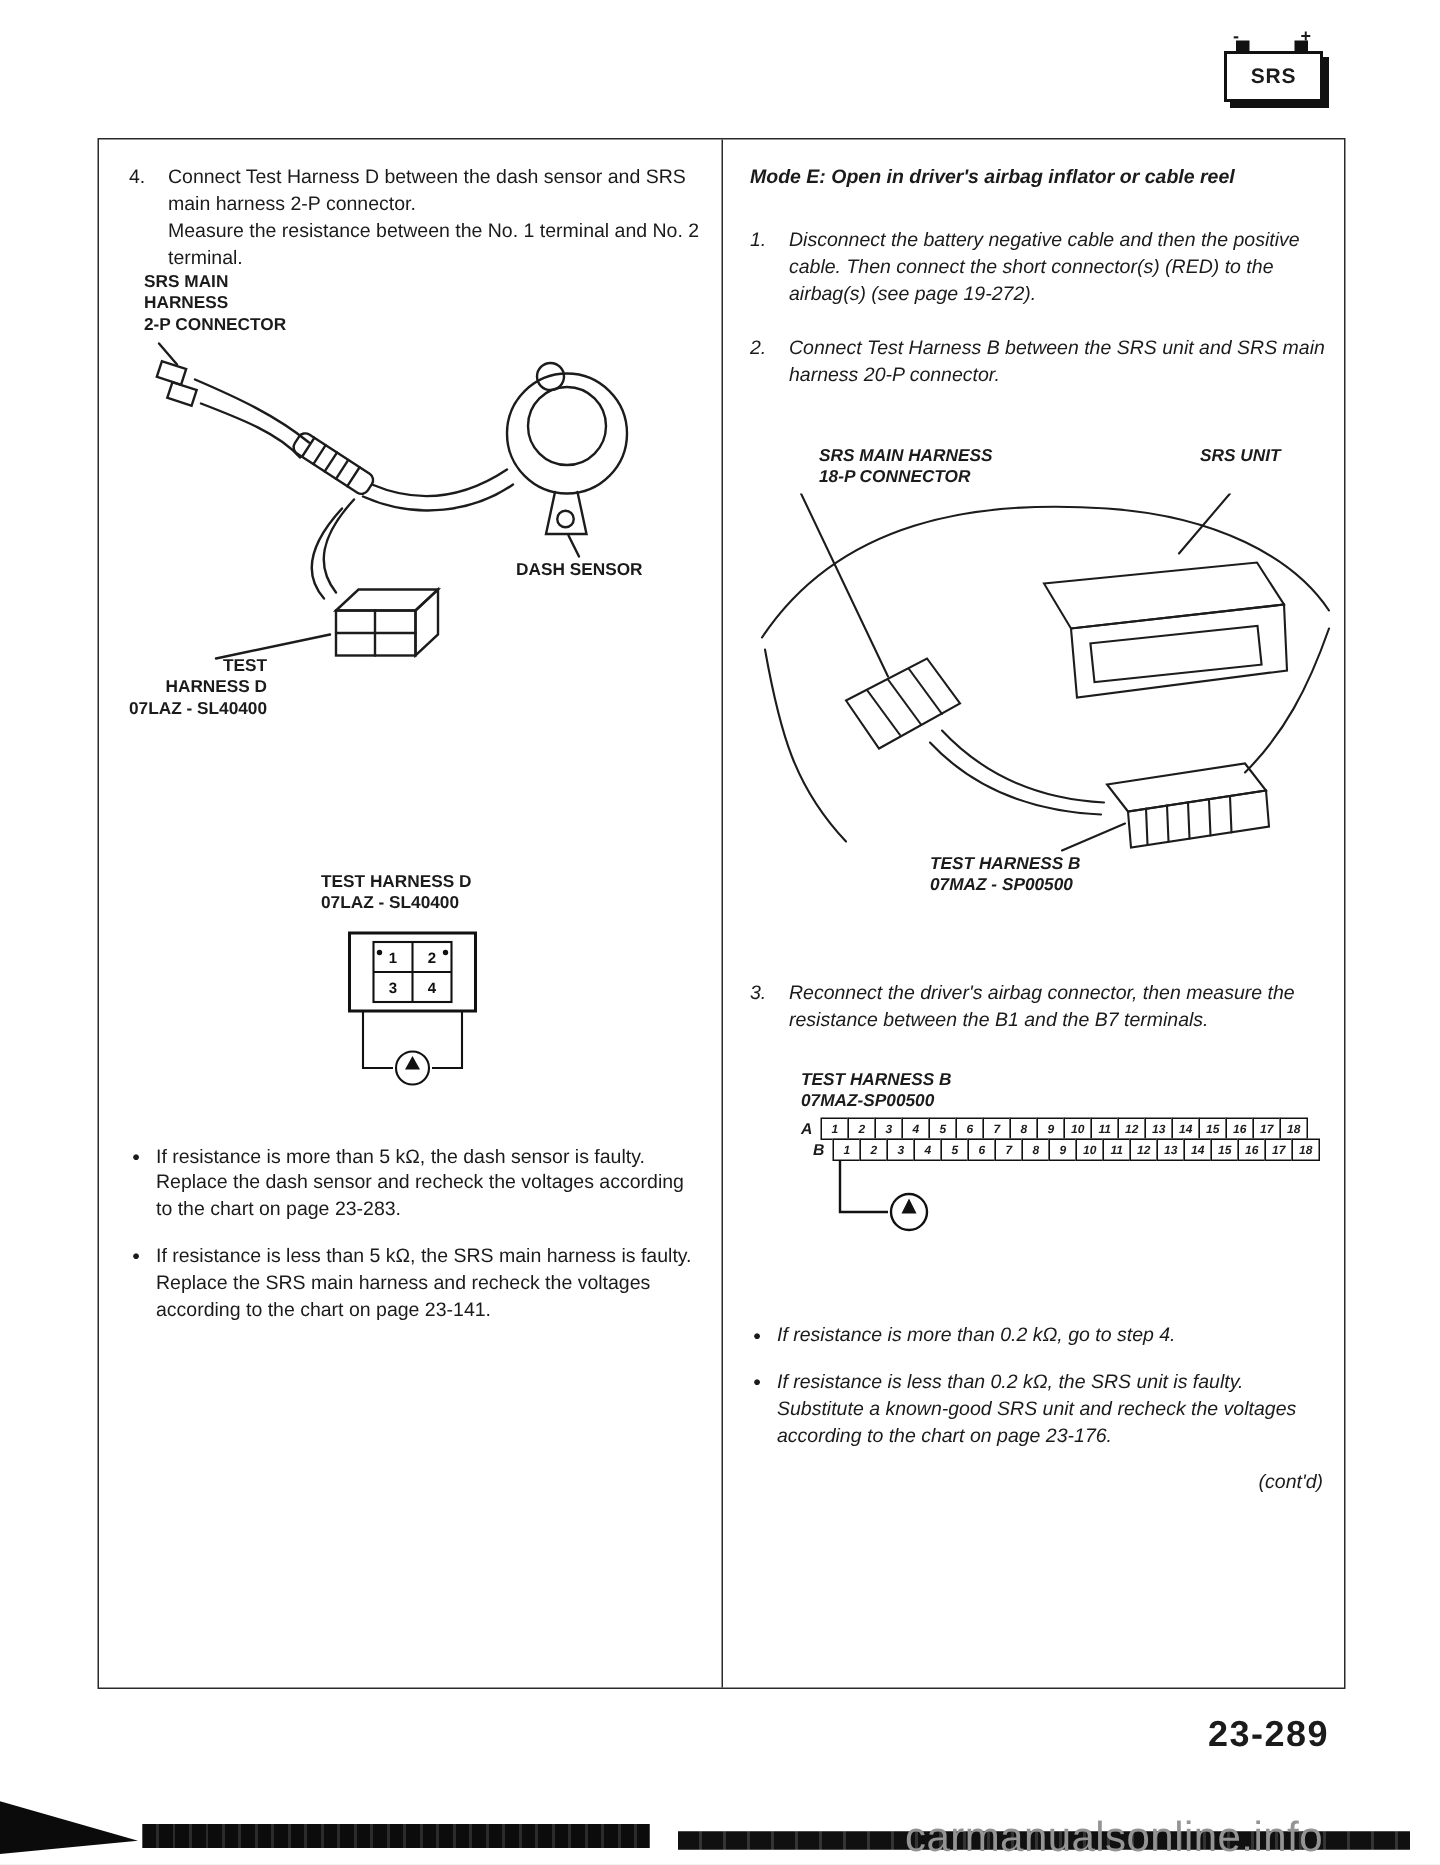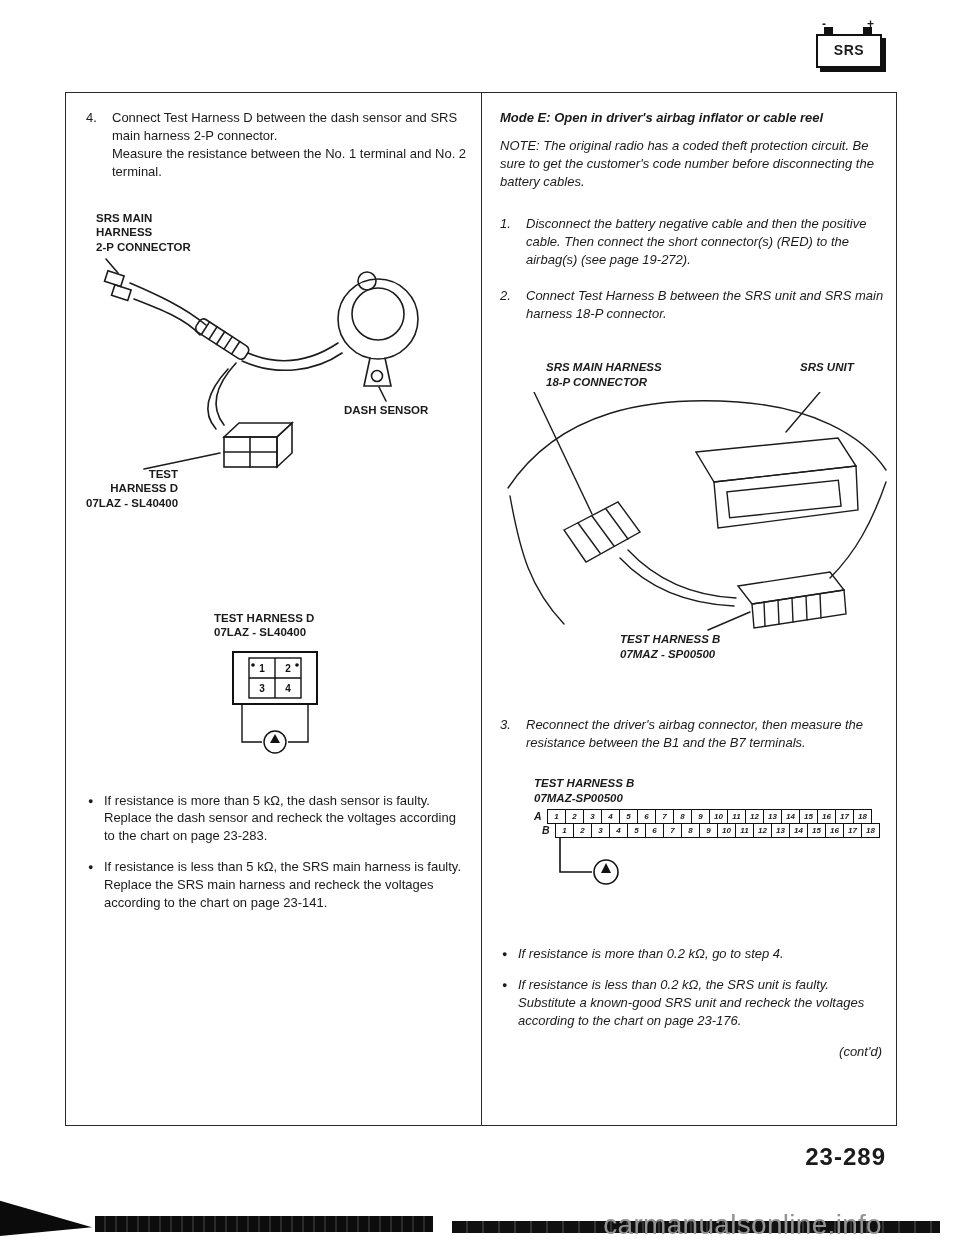--- a/index.html
+++ b/index.html
@@ -33,21 +33,21 @@
   .step .txt { flex:1; }
   .mode-title { font-weight:bold; }
   .note { margin-top:10px; }
   .bullet { display:flex; padding-left:2px; margin-bottom:13px; }
   .bullet .dot { flex:none; width:16px; font-size:9px; line-height:18px; }
   .contd { text-align:right; padding-right:2px; margin-top:8px; }
   
   .dlabel { position:absolute; font-weight:bold; font-size:11.5px; line-height:1.25; white-space:pre-line; }
   .dlabel.static { position:static; margin-bottom:4px; }
   
-  .diagram1 { position:relative; height:320px; margin-top:30px; }
+  .diagram1 { position:relative; height:320px; }
   .diagram1 svg { position:absolute; top:46px; left:0; }
   .diagram2 { margin-top:80px; margin-left:128px; }
   .bullets-left { margin-top:24px; }
   
   .diagram3 { position:relative; height:330px; margin-top:38px; }
   .diagram3 svg { position:absolute; top:32px; left:0; }
   .step3 { margin-top:26px; }
   
   .gridblock { margin-top:24px; margin-left:34px; }
   .trow { display:flex; align-items:center; height:15px; }
@@ -185,30 +185,29 @@
         <div class="bullet">
           <span class="dot">●</span>
           <div>If resistance is less than 5 kΩ, the SRS main harness is faulty. Replace the SRS main harness and recheck the voltages according to the chart on page 23-141.</div>
         </div>
       </div>
     </div>
 
     <div class="col col-right">
 
       <div class="mode-title">Mode E: Open in driver's airbag inflator or cable reel</div>
-      <div class="note">NOTE: The original radio has a coded theft protection circuit. Be sure to get the customer's code number before disconnecting the battery cables.</div>
 
       <div class="step" style="margin-top:24px;">
         <div class="num">1.</div>
         <div class="txt">Disconnect the battery negative cable and then the positive cable. Then connect the short connector(s) (RED) to the airbag(s) (see page 19-272).</div>
       </div>
 
       <div class="step" style="margin-top:18px;">
         <div class="num">2.</div>
-        <div class="txt">Connect Test Harness B between the SRS unit and SRS main harness 18-P connector.</div>
+        <div class="txt">Connect Test Harness B between the SRS unit and SRS main harness 20-P connector.</div>
       </div>
 
       <div class="diagram3">
         <div class="dlabel" style="top:0; left:46px;">SRS MAIN HARNESS
 18-P CONNECTOR</div>
         <div class="dlabel" style="top:0; left:300px;">SRS UNIT</div>
         <div class="dlabel" style="top:272px; left:120px;">TEST HARNESS B
 07MAZ - SP00500</div>
         <svg width="390" height="240" viewBox="0 0 390 240">
           <g stroke="#1c1c1c" fill="none" stroke-width="1.4" stroke-linecap="round">

